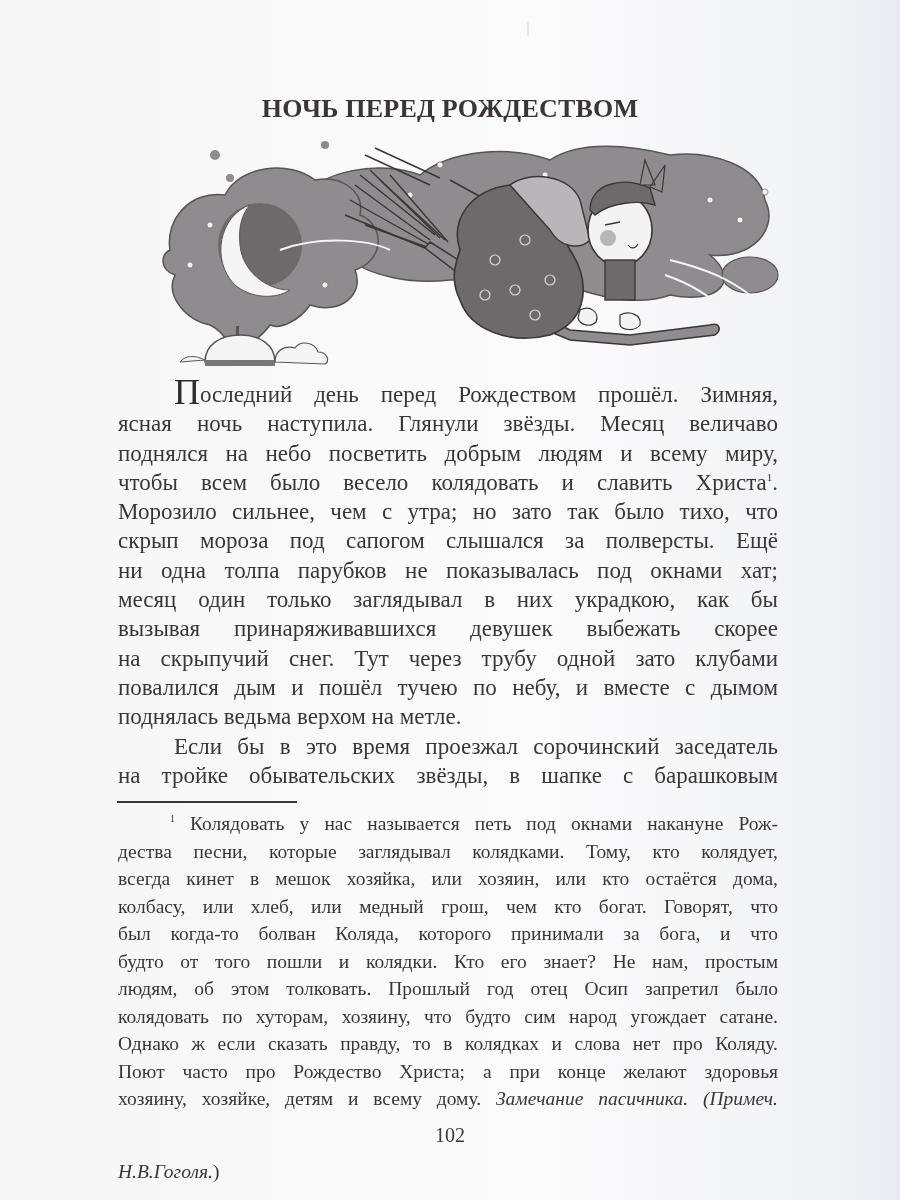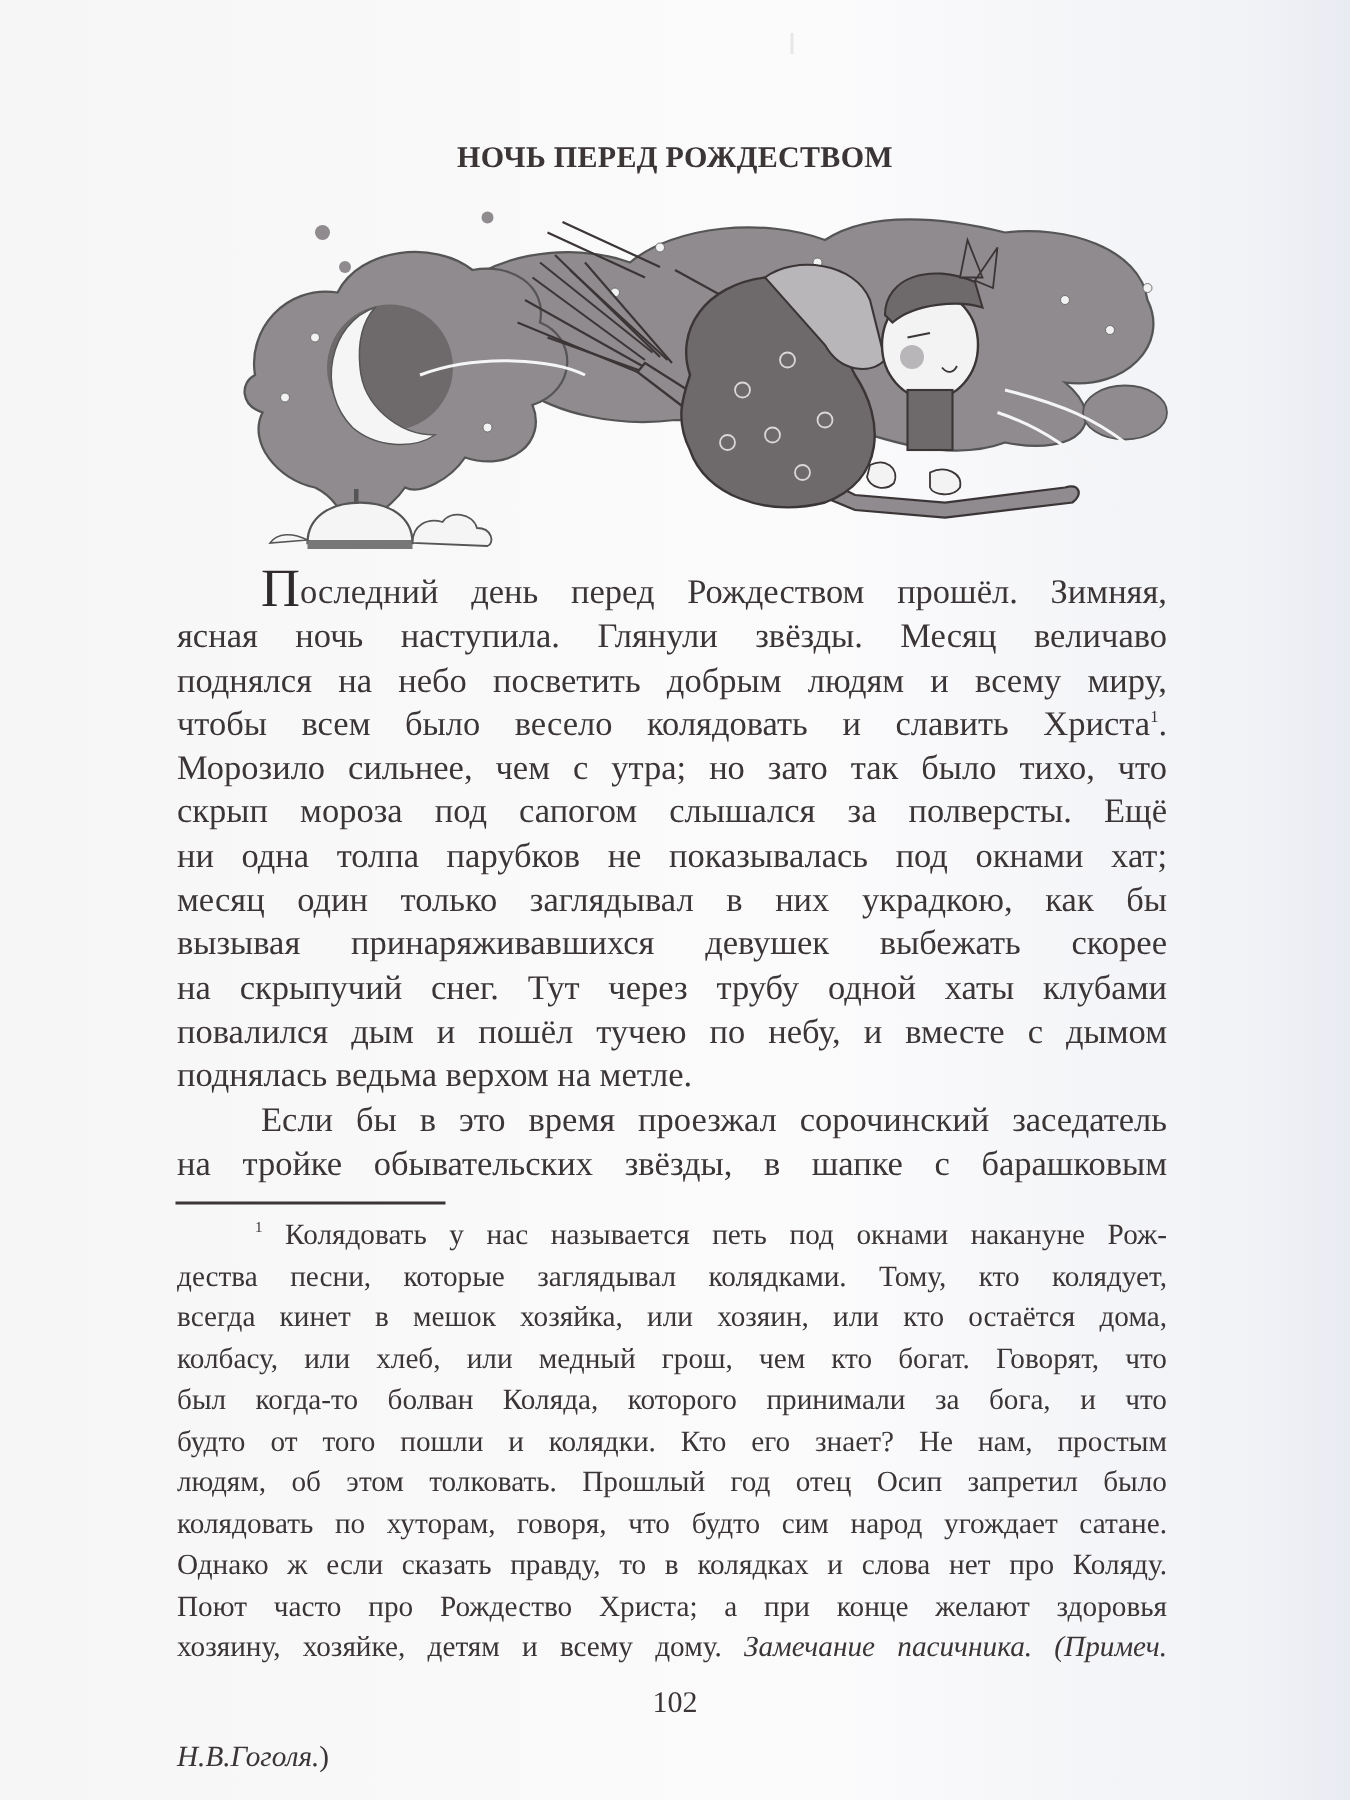--- a/index.html
+++ b/index.html
@@ -9,21 +9,21 @@
       font-family: "Liberation Serif", "DejaVu Serif", serif;
       color: #3a3536;
       position: relative;
     }
     .page {
       position: absolute; left: 0; top: 0; width: 900px; height: 1200px;
       background: linear-gradient(to right, #f6f6f7 0%, #fbfbfc 60%, #f1f2f6 93%, #e9ebf2 100%);
     }
     .title {
       position: absolute; left: 0; width: 900px; top: 94px; text-align: center;
-      font-weight: bold; font-size: 20px; letter-spacing: 0.2px; color: #3b3536;
+      font-weight: bold; font-size: 26px; letter-spacing: 0.2px; color: #3b3536;
     }
     .illustration {
       position: absolute; left: 150px; top: 130px; width: 640px; height: 255px;
     }
     .body-text {
       position: absolute; left: 118px; top: 380px; width: 660px;
       font-size: 23px; line-height: 29.3px; color: #3b3536;
       text-align: justify;
     }
     .body-text .line { display: block; white-space: nowrap; text-align-last: justify; height: 29.3px; }
@@ -153,38 +153,38 @@
   <div class="body-text">
     <span class="line indent"><span class="dropcap">П</span><span>оследний день перед Рождеством прошёл. Зимняя,</span></span>
     <span class="line">ясная ночь наступила. Глянули звёзды. Месяц величаво</span>
     <span class="line">поднялся на небо посветить добрым людям и всему миру,</span>
     <span class="line"><span>чтобы всем было весело колядовать и славить Христа</span><sup>1</sup><span>.</span></span>
     <span class="line">Морозило сильнее, чем с утра; но зато так было тихо, что</span>
     <span class="line">скрып мороза под сапогом слышался за полверсты. Ещё</span>
     <span class="line">ни одна толпа парубков не показывалась под окнами хат;</span>
     <span class="line">месяц один только заглядывал в них украдкою, как бы</span>
     <span class="line">вызывая принаряживавшихся девушек выбежать скорее</span>
-    <span class="line">на скрыпучий снег. Тут через трубу одной хаты клубами</span>
+    <span class="line">на скрыпучий снег. Тут через трубу одной зато клубами</span>
     <span class="line">повалился дым и пошёл тучею по небу, и вместе с дымом</span>
     <span class="line last">поднялась ведьма верхом на метле.</span>
     <span class="line indent">Если бы в это время проезжал сорочинский заседатель</span>
     <span class="line">на тройке обывательских звёзды, в шапке с барашковым</span>
   </div>
 
   <div class="rule"></div>
 
   <div class="footnote">
     <span class="line indent"><sup>1</sup>&nbsp;<span>Колядовать у нас называется петь под окнами накануне Рож-</span></span>
     <span class="line">дества песни, которые заглядывал колядками. Тому, кто колядует,</span>
     <span class="line">всегда кинет в мешок хозяйка, или хозяин, или кто остаётся дома,</span>
     <span class="line">колбасу, или хлеб, или медный грош, чем кто богат. Говорят, что</span>
     <span class="line">был когда-то болван Коляда, которого принимали за бога, и что</span>
     <span class="line">будто от того пошли и колядки. Кто его знает? Не нам, простым</span>
     <span class="line">людям, об этом толковать. Прошлый год отец Осип запретил было</span>
-    <span class="line">колядовать по хуторам, говоря, что будто сим народ угождает сатане.</span>
+    <span class="line">колядовать по хуторам, хозяину, что будто сим народ угождает сатане.</span>
     <span class="line">Однако ж если сказать правду, то в колядках и слова нет про Коляду.</span>
     <span class="line">Поют часто про Рождество Христа; а при конце желают здоровья</span>
     <span class="line"><span>хозяину, хозяйке, детям и всему дому. </span><i>Замечание пасичника. (Примеч.</i></span>
     <span class="line last"><i>Н.В.Гоголя.</i><span>)</span></span>
   </div>
 
   <div class="page-number">102</div>
 </div>
 
 </body></html>

